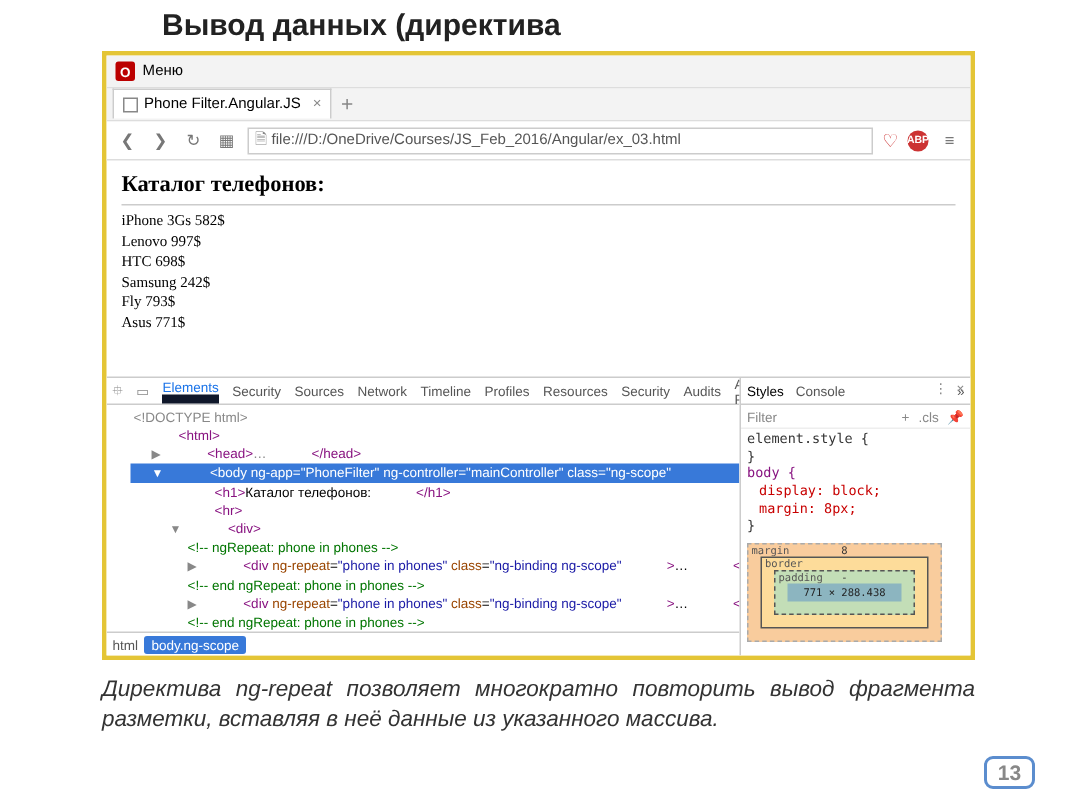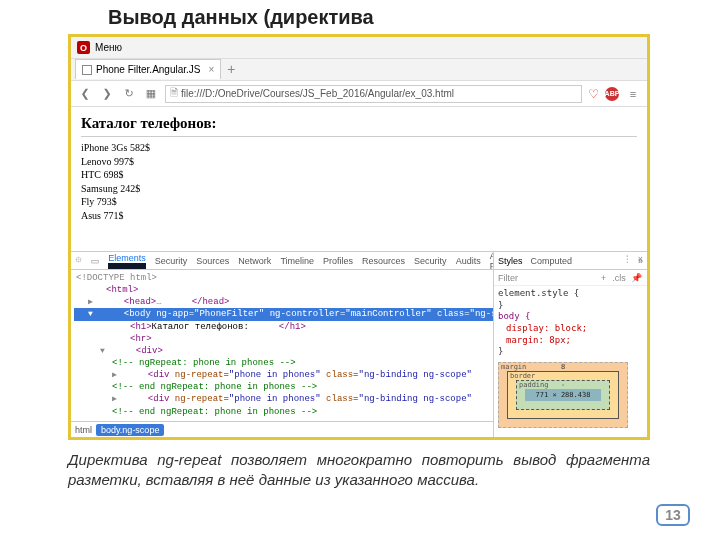--- a/index.html
+++ b/index.html
@@ -19,21 +19,21 @@
   .urlbar .heart { color: #c33; font-size: 12px; }
   .urlbar .abp { width: 14px; height: 14px; background: #c33; border-radius: 50%; color: #fff; font-size: 7px; display: flex; align-items: center; justify-content: center; font-weight: bold; }
   .page-content { padding: 8px 10px; font-family: 'Times New Roman', serif; }
   .page-content h1 { font-size: 15px; font-weight: bold; margin-bottom: 4px; }
   .page-content hr { margin-bottom: 4px; border: none; border-top: 1px solid #ccc; }
   .phone-list { font-size: 10px; line-height: 1.35; }
   .devtools { position: absolute; bottom: 0; left: 0; right: 0; height: 186px; border-top: 1px solid #ccc; background: #fff; display: flex; font-size: 9px; }
   .dt-left { flex: 1; display: flex; flex-direction: column; overflow: hidden; }
   .dt-tabs { height: 18px; border-bottom: 1px solid #ccc; display: flex; align-items: center; padding: 0 4px; gap: 9px; color: #555; }
   .dt-tabs .active { color: #1a73e8; border-bottom: 6px solid #0f172a; }
-  .dt-dom { flex: 1; overflow: hidden; font-family: Liberation Mono, monospace; font-size: 9px; line-height: 1.35; padding: 2px 0 2px 3px; }
+  .dt-dom { flex: 1; overflow: hidden; font-family: Liberation Sans, sans-serif; font-size: 9px; line-height: 1.35; padding: 2px 0 2px 16px; }
   .dt-dom .l { white-space: nowrap; }
   .t-gray { color: #888; }
   .t-purple { color: #881280; margin-left: 30px; }
   .t-orange { color: #994500; }
   .t-blue { color: #1a1aa6; }
   .t-green { color: #007500; }
   .hl { background: #3879d9; color: #fff; padding: 0 2px; }
   .hl .t-purple, .hl .t-orange, .hl .t-blue { color: #fff; }
   .dt-crumb { height: 16px; border-top: 1px solid #ccc; display: flex; align-items: center; padding: 0 4px; gap: 4px; color: #555; }
   .dt-crumb .sel { background: #3879d9; color: #fff; padding: 1px 5px; border-radius: 2px; }
@@ -129,21 +129,21 @@
           <div class="l" style="padding-left: 38px;">= =…</div>
         </div>
       <div class="dt-crumb">
         <span>html</span>
         <span class="sel">body.ng-scope</span>
       </div>
     </div>
     <div class="dt-right">
       <div class="dt-right-tabs" id="right-tabs">
           <span class="active">Styles</span>
-          <span>Computed</span>
+          <span>Console</span>
           <span style="margin-left: auto;">»</span>
         </div>
       <div class="filter-row">
         <span style="flex:1">Filter</span>
         <span>+</span>
         <span>.cls</span>
         <span>📌</span>
       </div>
       <div class="styles-body">
         <div>element.style {</div>

